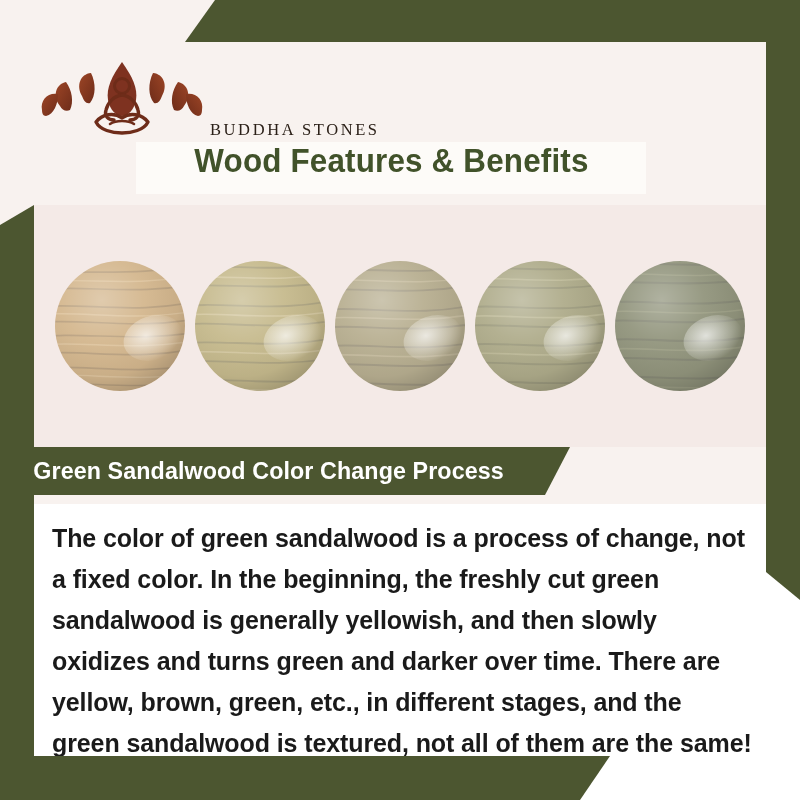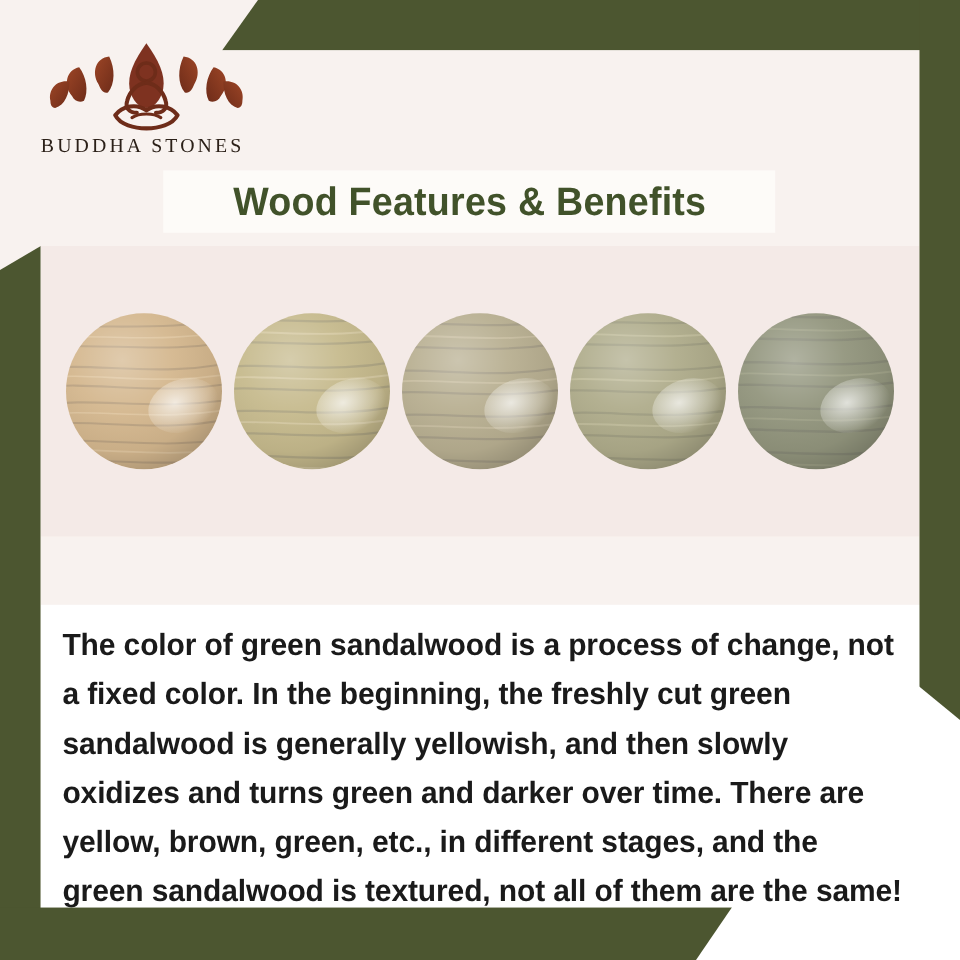--- a/index.html
+++ b/index.html
@@ -66,22 +66,22 @@
   }
 
   
   .logo-zone {
     position: absolute;
     top: 42px; left: 34px;
     width: 732px; height: 98px;
     background: #F8F2EF;
     z-index: 2;
     display: flex;
-    flex-direction: column;
-    align-items: flex-start;
+    flex-direction: row;
+    align-items: flex-end;
     justify-content: flex-start;
   }
   .logo-mark {
     margin-top: -8px;
   }
   .brand-name {
     font-family: "Liberation Serif", serif;
     font-size: 16.5px;
     letter-spacing: 2.6px;
     color: #2B2018;
@@ -90,21 +90,20 @@
   }
 
   
   .title-band {
     position: absolute;
     top: 142px; left: 136px;
     width: 510px; height: 52px;
     background: #FDFBF8;
     z-index: 4;
     display: flex;
-    align-items: center;
     justify-content: center;
   }
   .title-text {
     font-family: "Liberation Sans Narrow", "Liberation Sans", sans-serif;
     font-size: 33px;
     font-weight: bold;
     color: #41522A;
     letter-spacing: 0.2px;
     transform: scaleX(0.95);
   }
@@ -358,19 +357,22 @@
       </svg>
       <div class="shade"></div>
       <div class="shine"></div>
     </div>
   </div>
 
   <div class="body-card">
     <p class="body-text">The color of green sandalwood is a process of change, not a fixed color. In the beginning, the freshly cut green sandalwood is generally yellowish, and then slowly oxidizes and turns green and darker over time. There are yellow, brown, green, etc., in different stages, and the green sandalwood is textured, not all of them are the same!</p>
   </div>
 
+  <div class="section-banner">
+    <span class="section-banner-text">Green Sandalwood Color Change Process</span>
+  </div>
 
   <div class="frame-top"></div>
   <div class="frame-right"></div>
   <div class="frame-left"></div>
   <div class="frame-bottom"></div>
 
 </div>
 
 </body></html>

